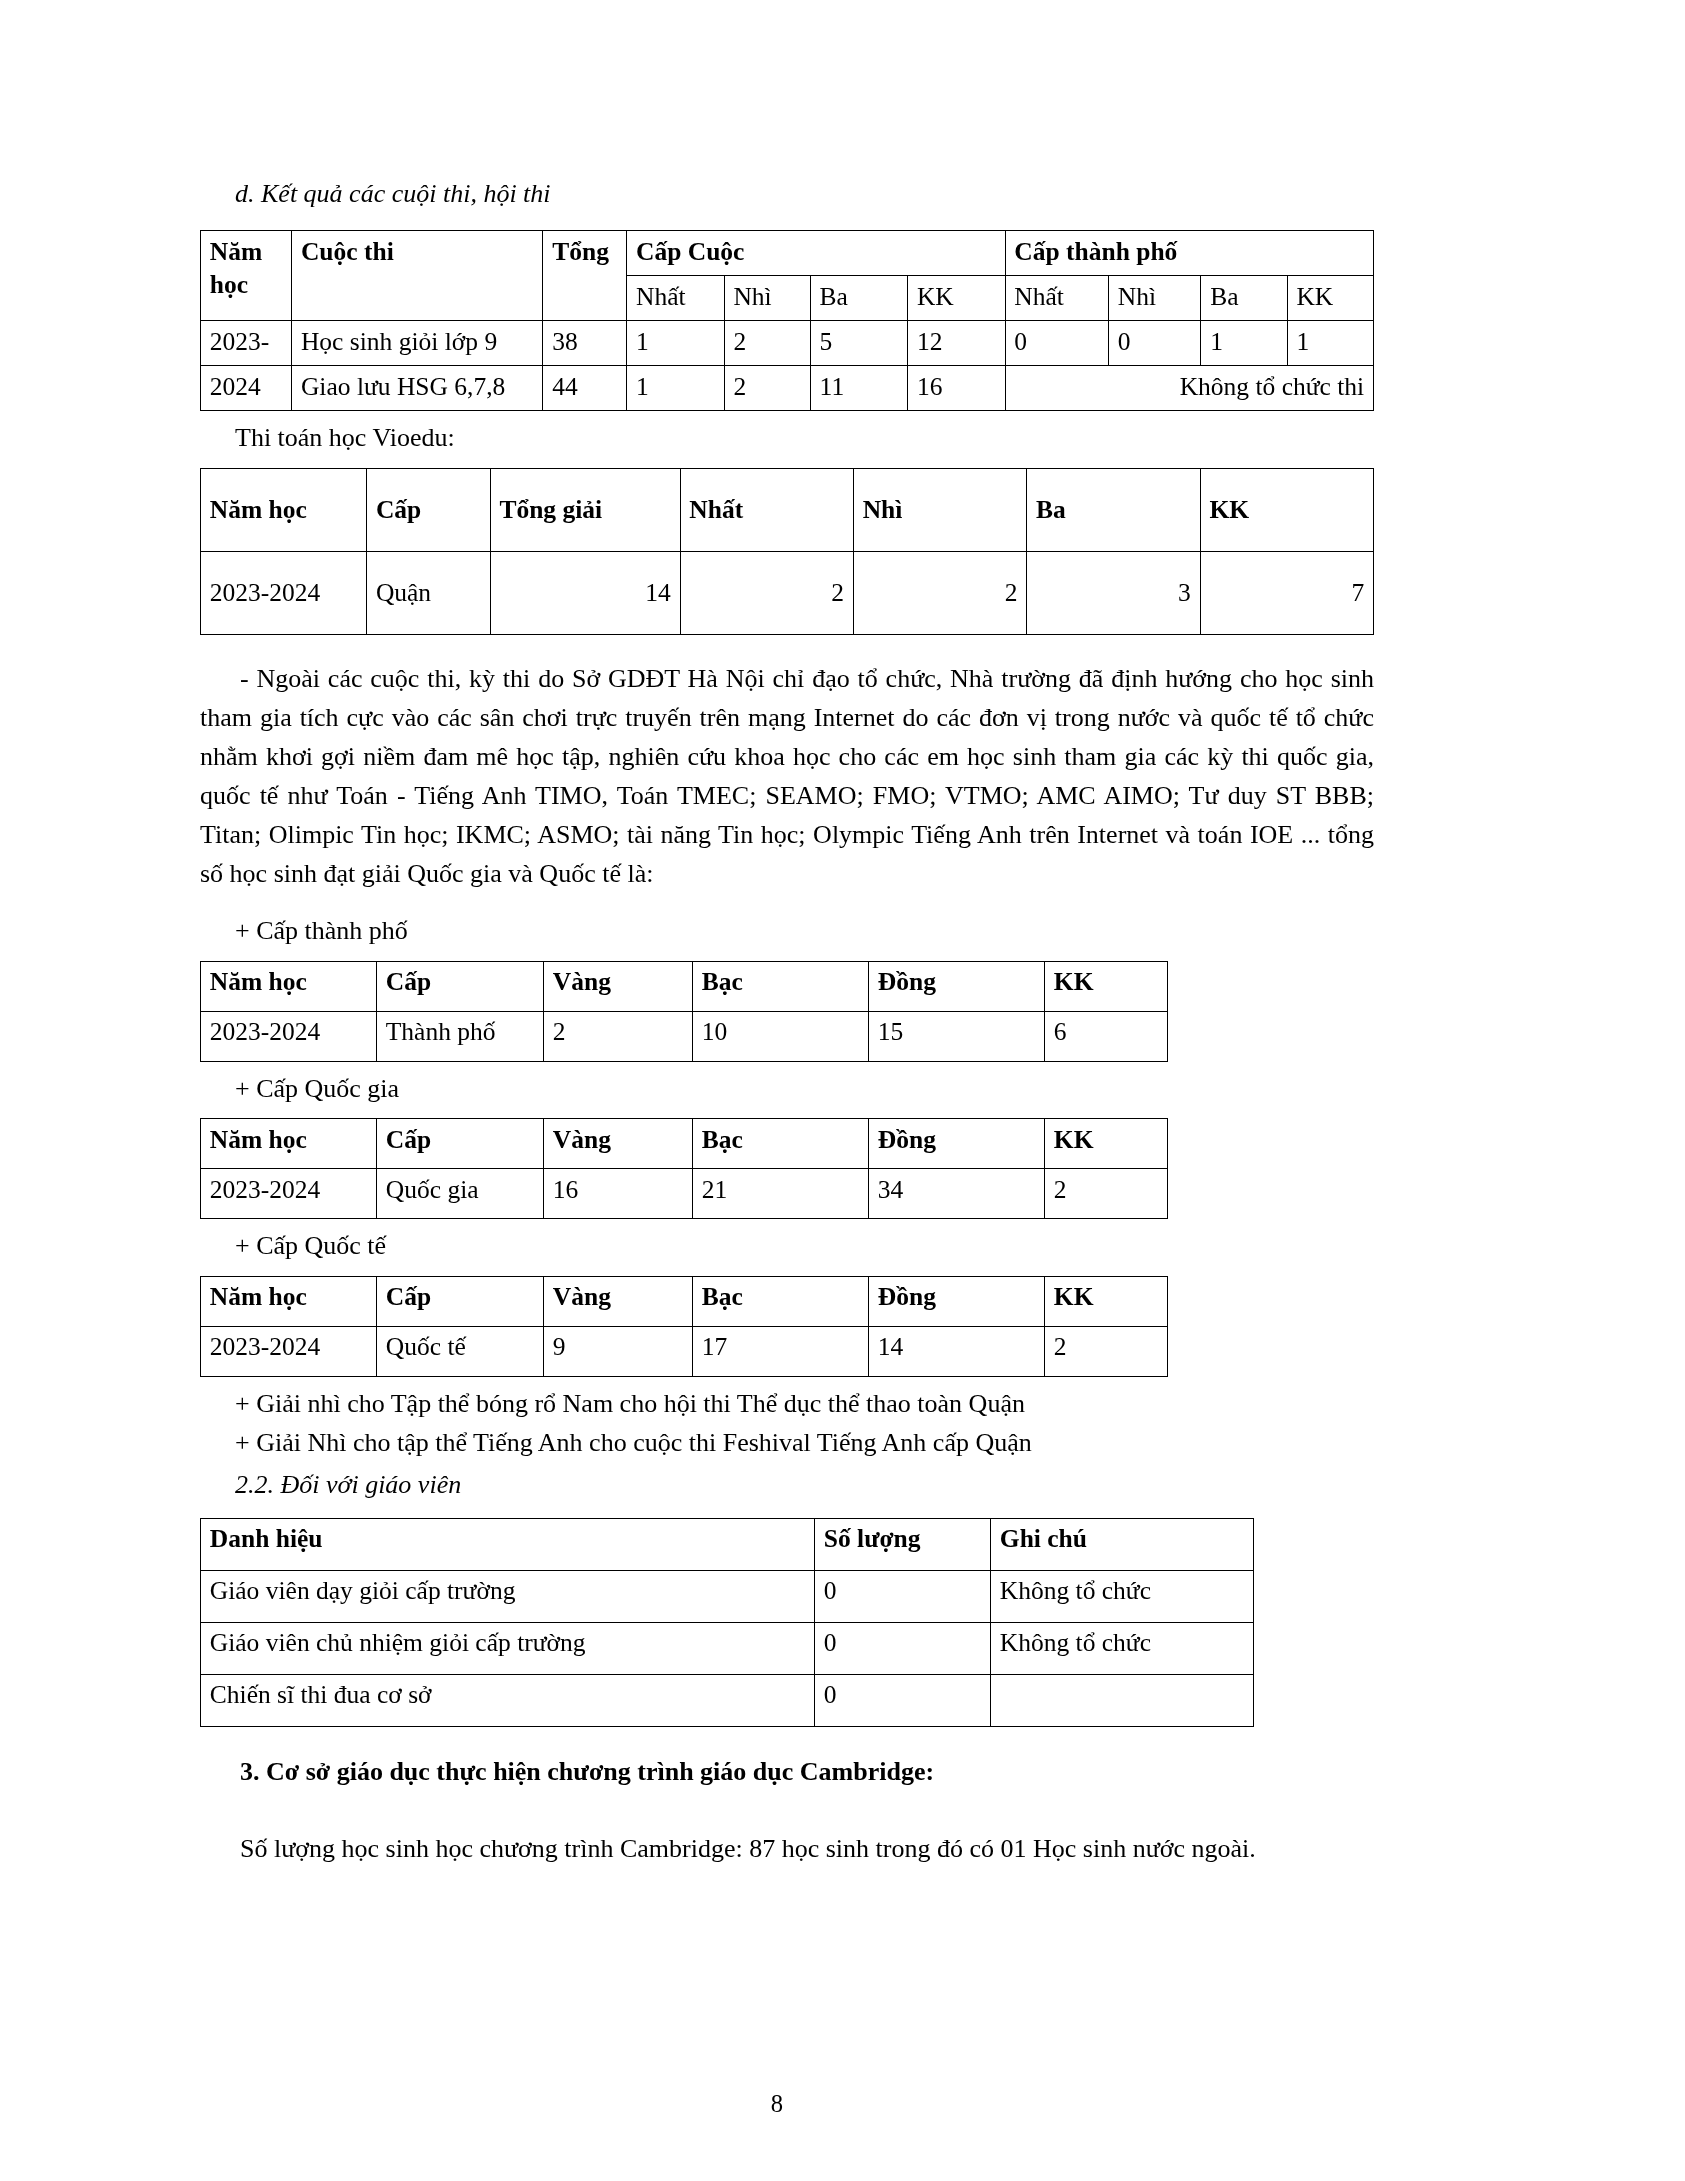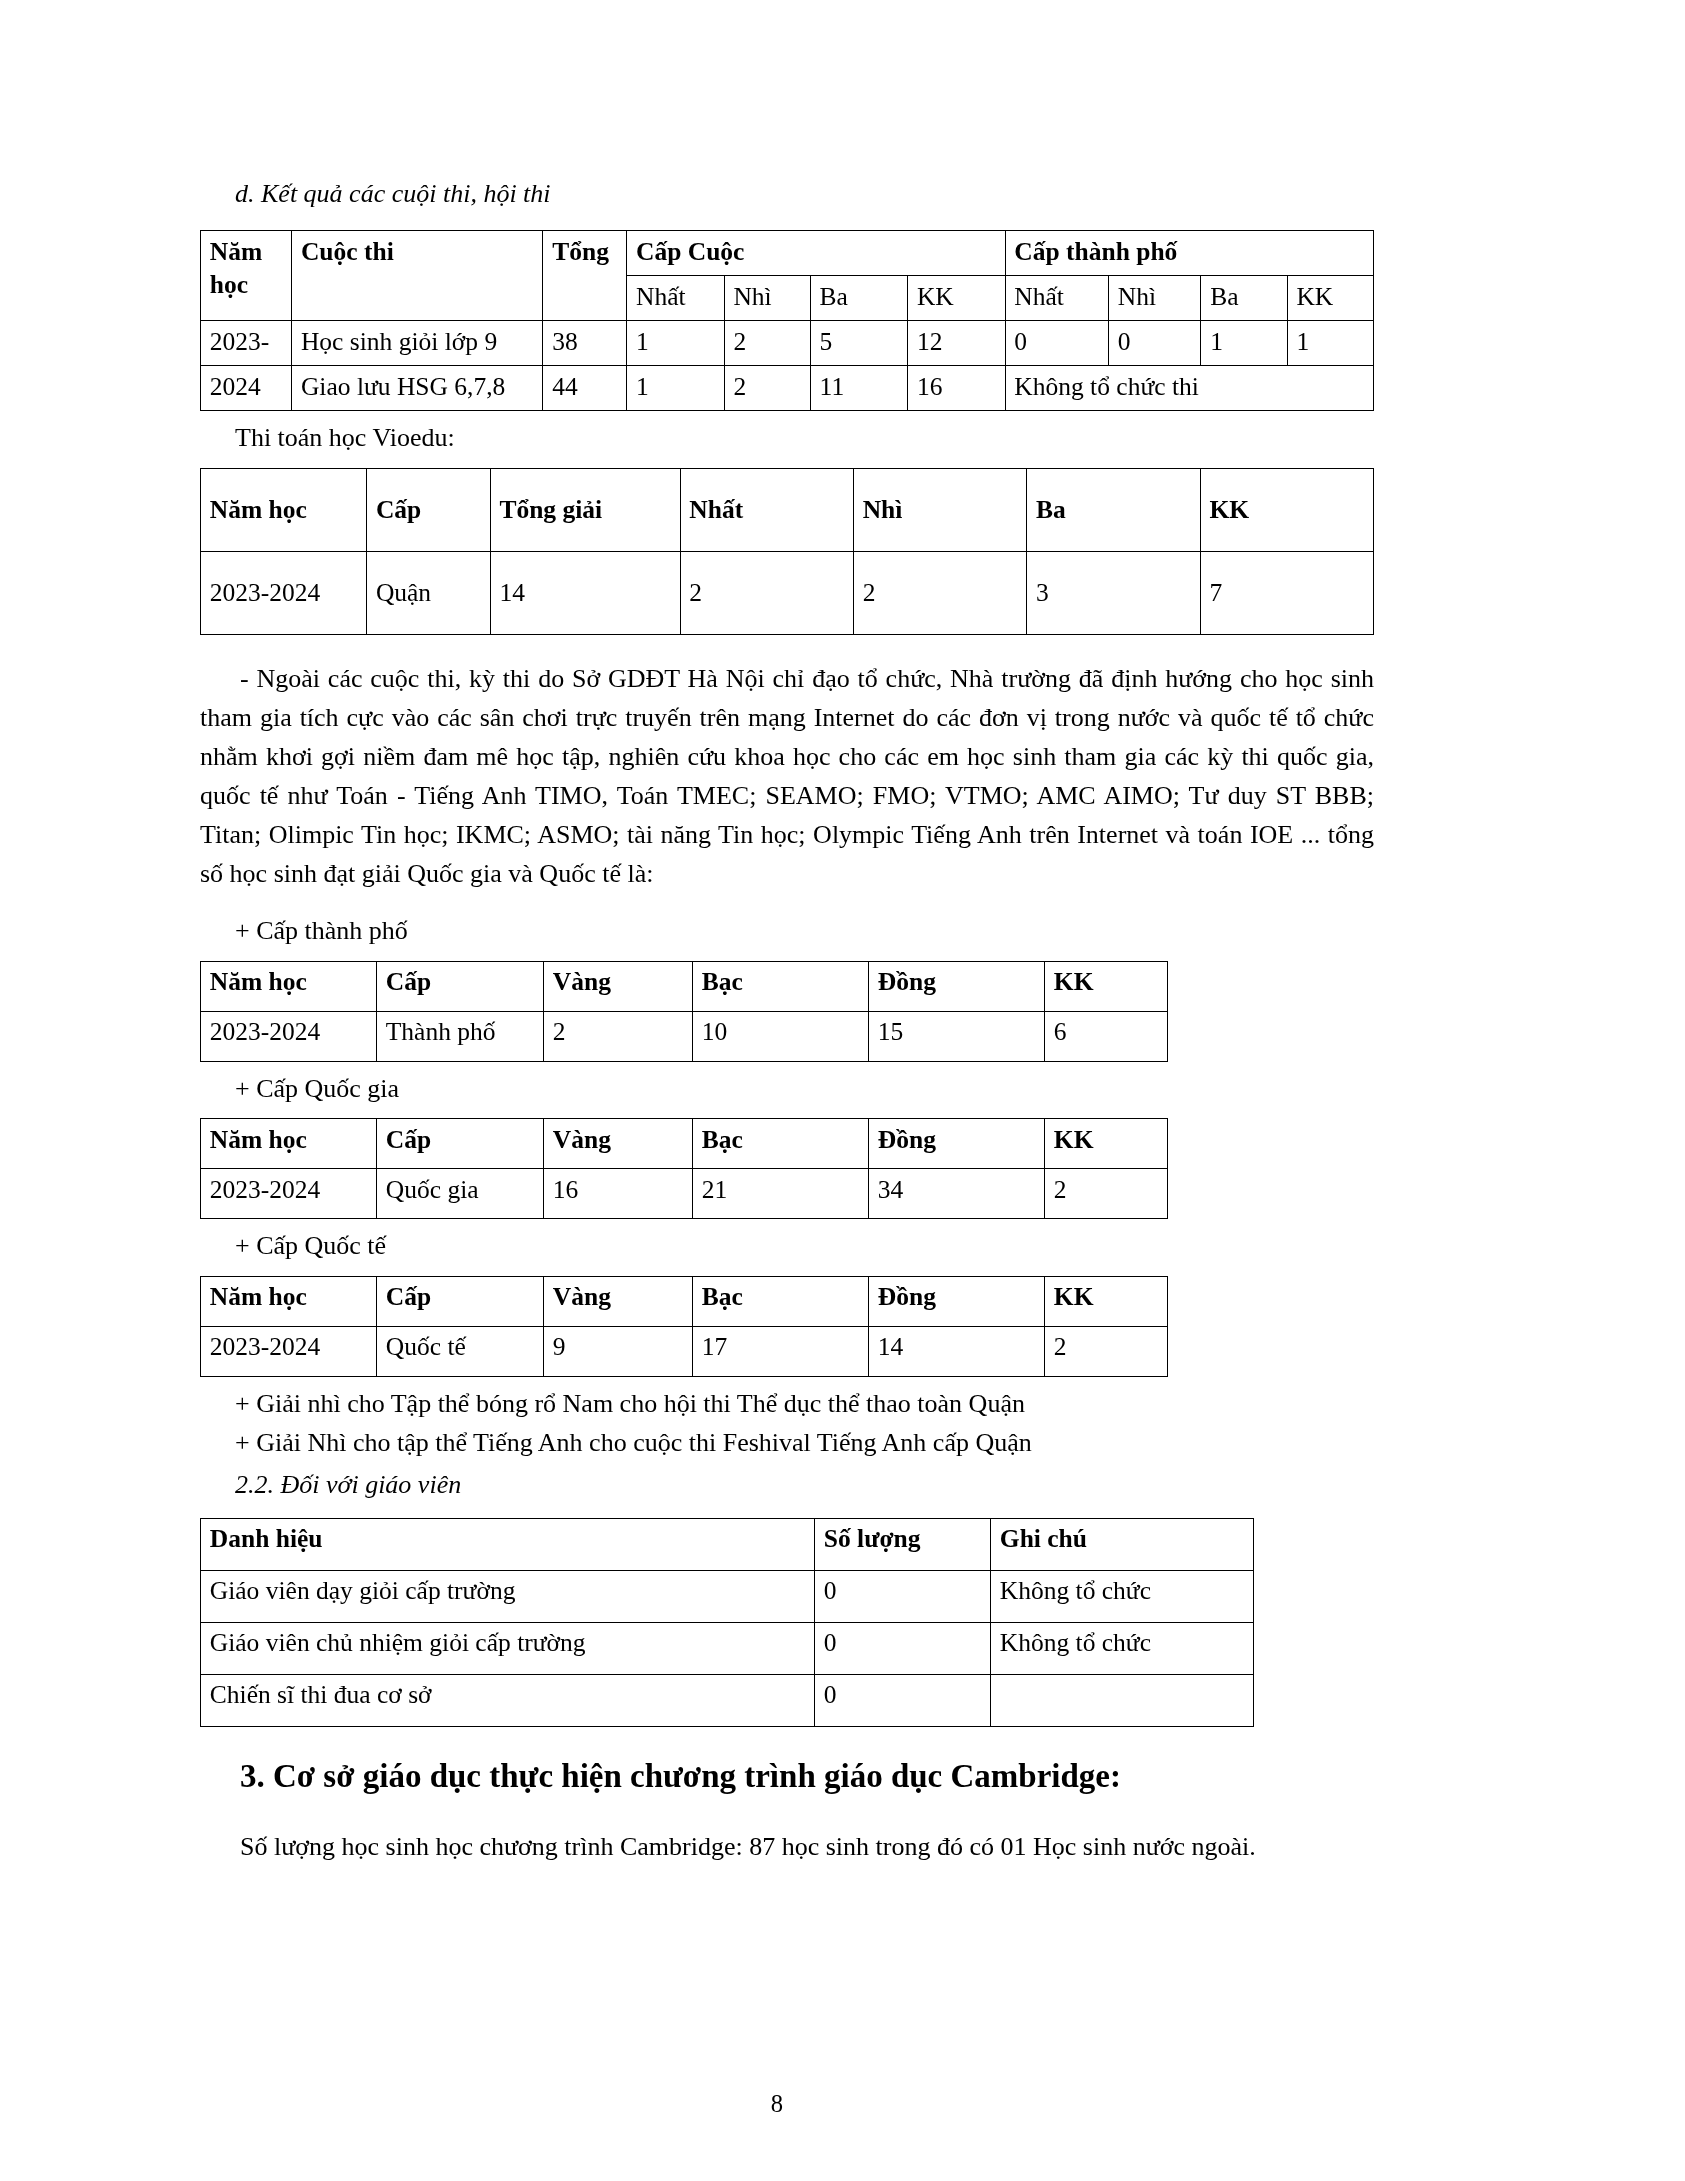--- a/index.html
+++ b/index.html
@@ -53,21 +53,21 @@
   }
   table td, table th {
     border: 1.8px solid #000000;
     padding: 3.5px 8.8px;
     vertical-align: top;
     font-weight: normal;
     text-align: left;
     line-height: 1.3;
   }
   th.bold, td.bold { font-weight: bold; }
-  .center { text-align: left; }
+  .center { text-align: right; }
 
   
   .t-contest { margin-bottom: 7px; }
   .t-contest td, .t-contest th { height: 37px; }
 
   
   .t-vioedu { margin-bottom: 7px; }
   .t-vioedu th { font-weight: bold; height: 75px; vertical-align: middle;}
   .t-vioedu td { height: 75px; vertical-align: middle; }
 
@@ -75,23 +75,23 @@
   .t-medal { margin-bottom: 7px; }
   .t-medal th { font-weight: bold; height: 42px; }
   .t-medal td { height: 42px; }
 
   
   .t-teacher { margin-bottom: 7px; }
   .t-teacher th { font-weight: bold; text-align: left; height: 44px; }
   .t-teacher td { height: 44px; }
 
   .bold-para {
-    font-size: 33px;
+    font-size: 26px;
     font-weight: bold;
-    margin: 0 0 0 40px;
+    margin: 0 0 12px 40px;
     line-height: 1.5;
   }
   .page-number {
     position: absolute;
     bottom: 63px;
     left: 0;
     width: 100%;
     text-align: center;
     font-size: 24.6px;
   }

